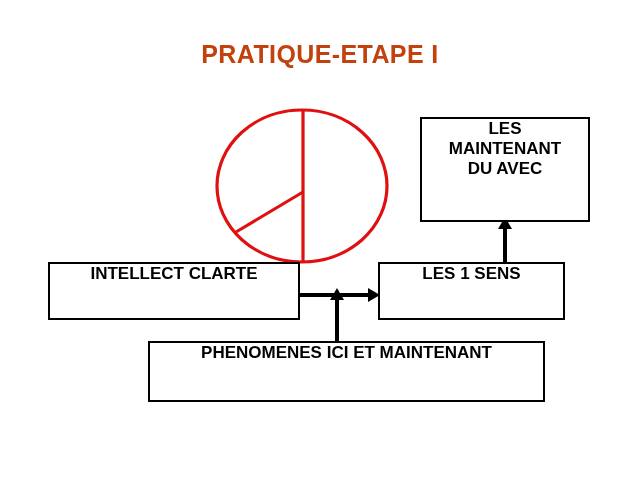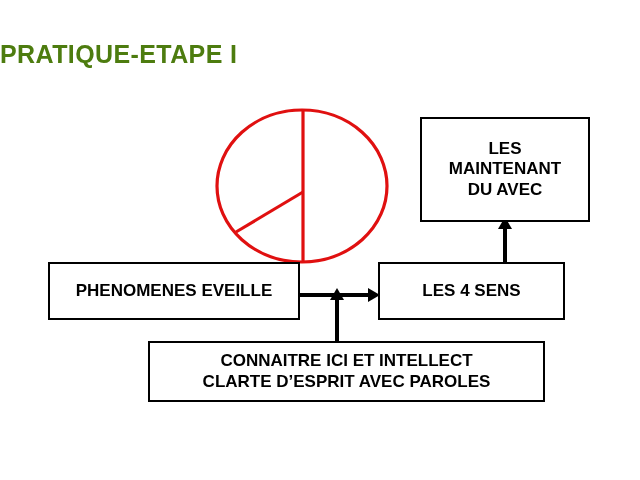--- a/index.html
+++ b/index.html
@@ -15,34 +15,33 @@
     width: 640px;
     height: 480px;
     background: #ffffff;
     overflow: hidden;
   }
   #title {
     position: absolute;
     left: 0;
     top: 40px;
     width: 640px;
-    text-align: left;
+    text-align: center;
     font-size: 25px;
     font-weight: bold;
-    color: #4d7c0f;
+    color: #c2410c;
     letter-spacing: 0.4px;
     white-space: nowrap;
   }
   .box {
     position: absolute;
     border: 2px solid #000000;
     background: #ffffff;
     box-sizing: border-box;
     display: flex;
-    align-items: center;
     justify-content: center;
     text-align: center;
     color: #000000;
     font-weight: bold;
     line-height: 1.18;
     z-index: 3;
   }
   #box-phenomenes {
     left: 420px;
     top: 117px;
@@ -153,31 +152,30 @@
 
   <div class="box" id="box-phenomenes">
     <span>
       <span>LES</span><br>
       <span>MAINTENANT</span><br>
       <span>DU AVEC</span>
     </span>
   </div>
 
   <div class="box" id="box-intellect">
-    <span>PHENOMENES EVEILLE</span>
+    <span>INTELLECT CLARTE</span>
   </div>
 
   <div class="box" id="box-sens">
-    <span>LES 4 SENS</span>
+    <span>LES 1 SENS</span>
   </div>
 
   <div class="box" id="box-connaitre">
     <span>
-      <span>CONNAITRE ICI ET INTELLECT</span><br>
-      <span>CLARTE D’ESPRIT AVEC PAROLES</span>
+      <span>PHENOMENES ICI ET MAINTENANT</span><br>
     </span>
   </div>
 
   <div class="conn" id="conn-h-intellect-sens"></div>
   <div class="arrowhead-right" id="arrow-head-sens"></div>
 
   <div class="conn" id="conn-v-connaitre"></div>
   <div class="arrowhead-up" id="arrow-head-connaitre"></div>
 
   <div class="conn" id="conn-v-sens-phenomenes"></div>

